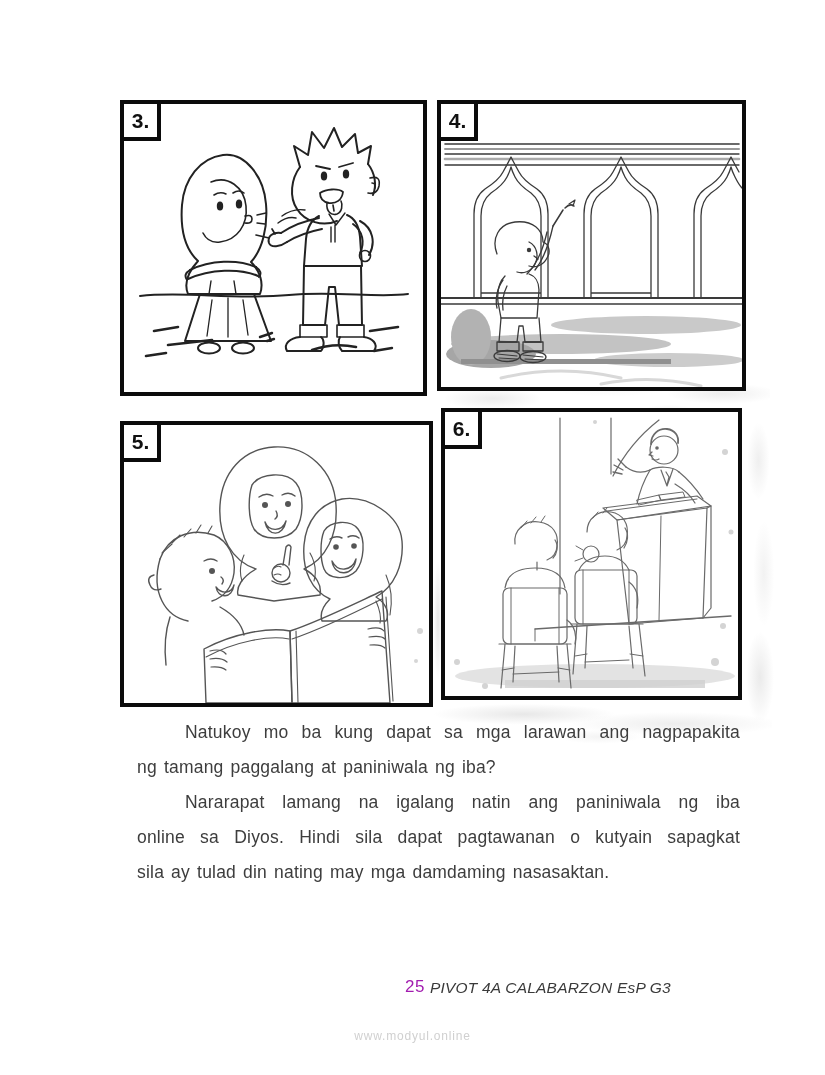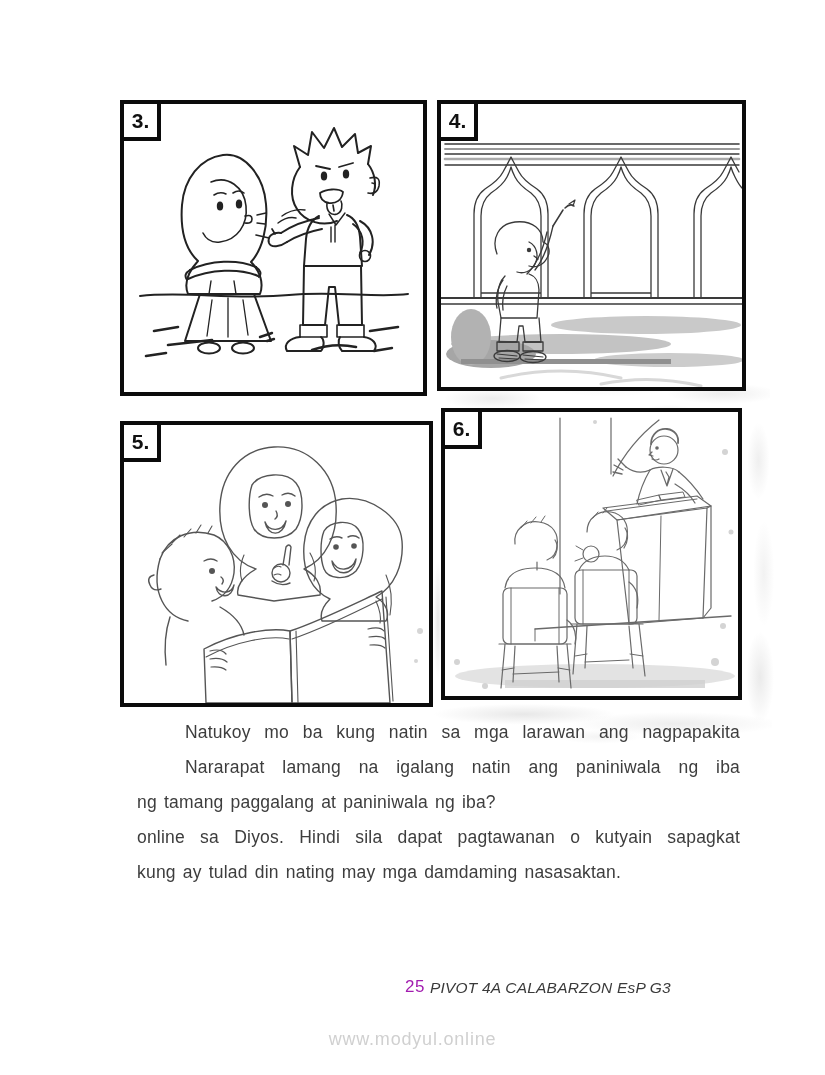--- a/index.html
+++ b/index.html
@@ -29,21 +29,21 @@
   .footer-page{
     position:absolute;left:385px;top:977px;width:60px;text-align:center;
     font-size:17px;color:#a21caf;letter-spacing:.5px;
   }
   .footer-module{
     position:absolute;left:430px;top:979px;width:312px;
     font-size:15.5px;font-style:italic;color:#3a3a3a;letter-spacing:.2px;
   }
   .watermark{
     position:absolute;left:0;top:1029px;width:825px;text-align:center;
-    font-size:18px;color:#d0d0d0;letter-spacing:.8px;
+    font-size:12px;color:#d0d0d0;letter-spacing:.8px;
   }
   .smudge{position:absolute;pointer-events:none;z-index:0;}
   .smudge-a{
     left:432px;top:354px;width:338px;height:72px;
     background:
       radial-gradient(70px 16px at 18% 62%, rgba(110,110,110,.13), transparent 70%),
       radial-gradient(110px 22px at 52% 38%, rgba(110,110,110,.09), transparent 70%),
       radial-gradient(80px 15px at 86% 55%, rgba(110,110,110,.12), transparent 70%),
       radial-gradient(40px 10px at 70% 80%, rgba(110,110,110,.10), transparent 70%);
   }
@@ -341,24 +341,24 @@
           <circle cx="270" cy="250" r="4"></circle>
         <circle cx="20" cy="18" r="2.5"></circle>
           <circle cx="150" cy="10" r="2"></circle>
         <circle cx="12" cy="250" r="3"></circle>
           <circle cx="40" cy="274" r="3"></circle>
       </g>
     </svg>
   </div>
 
   <div class="bodytext">
-    <span class="tline just indent">Natukoy mo ba kung natin sa mga larawan ang nagpapakita</span>
+    <span class="tline just indent">Natukoy mo ba kung dapat sa mga larawan ang nagpapakita</span>
+    <span class="tline">ng tamang paggalang at paniniwala ng iba?</span>
     <span class="tline just indent">Nararapat lamang na igalang natin ang paniniwala ng iba</span>
-    <span class="tline">ng tamang paggalang at paniniwala ng iba?</span>
     <span class="tline just">online sa Diyos. Hindi sila dapat pagtawanan o kutyain sapagkat</span>
-    <span class="tline">kung ay tulad din nating  may mga damdaming nasasaktan.</span>
+    <span class="tline">sila ay tulad din nating  may mga damdaming nasasaktan.</span>
   </div>
 
   <div class="footer-page">25</div>
   <div class="footer-module">PIVOT 4A CALABARZON EsP G3</div>
   <div class="watermark">www.modyul.online</div>
 
 </div>
 
 </body></html>

